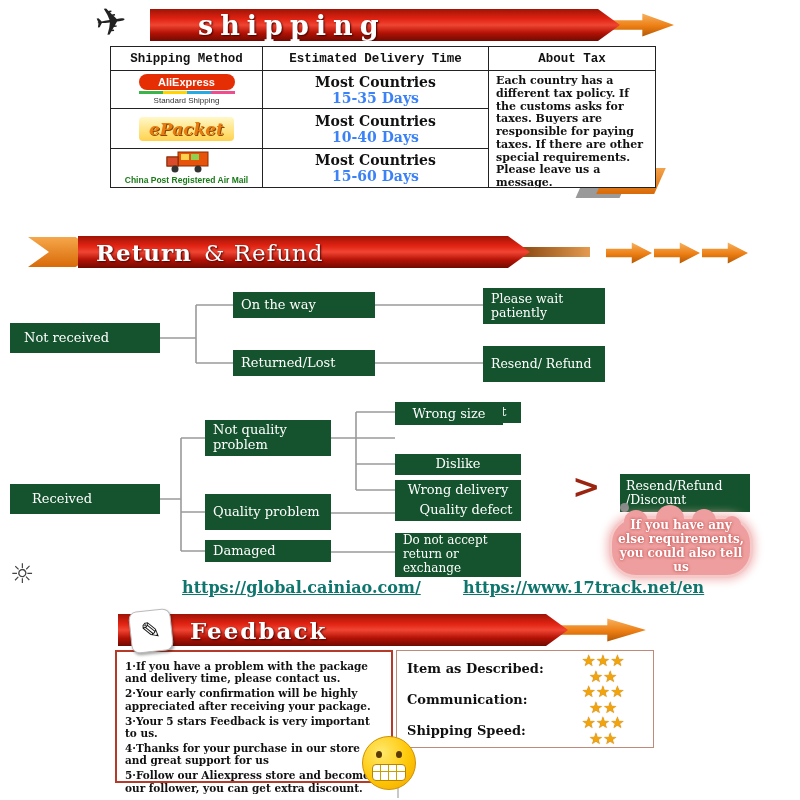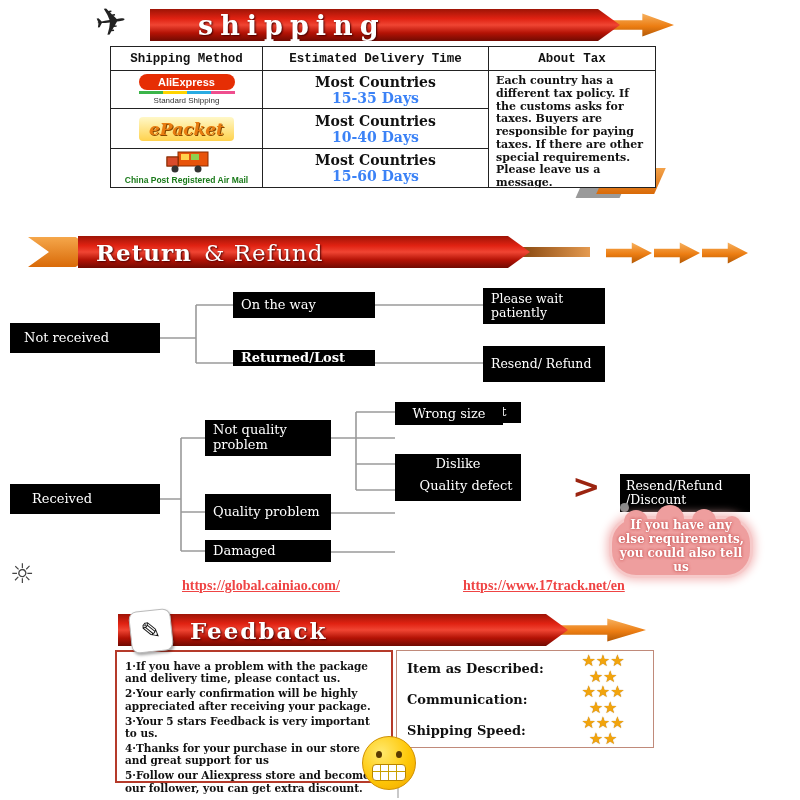--- a/index.html
+++ b/index.html
@@ -59,55 +59,55 @@
     font:bold 11px "Liberation Sans",sans-serif;display:flex;align-items:center;justify-content:center;}
   .rainbow{width:96px;height:3px;margin-top:1px;
     background:linear-gradient(90deg,#3bb54a 0 25%,#ffd400 25% 50%,#29abe2 50% 75%,#ef4e8e 75% 100%);}
   .chip-cap{font:8px "Liberation Sans",sans-serif;color:#333;margin-top:2px;}
   .epacket{background:linear-gradient(180deg,#fff8c8,#ffd24d);border-radius:4px;padding:2px 10px;
     font-style:italic;font-weight:bold;font-size:17px;color:#e87c10;text-shadow:1px 1px 0 #8a4a00;}
   .truck-cap{font:bold 8.5px "Liberation Sans",sans-serif;color:#1a7a1a;margin-top:1px;text-align:center;line-height:1.2;}
 
   
   .connectors{position:absolute;left:0;top:0;pointer-events:none;z-index:0;}
-  .fbox{position:absolute;background:#000000;color:#fff;font-size:13px;
+  .fbox{position:absolute;background:#14532d;color:#fff;font-size:13px;
     display:flex;align-items:center;box-sizing:border-box;padding:2px 8px;line-height:1.15;z-index:1;}
   .fb-center{justify-content:center;text-align:center;}
   .b-nr{left:10px;top:323px;width:150px;height:30px;padding-left:14px;}
   .b-otw{left:233px;top:292px;width:142px;height:26px;}
-  .b-rl{left:233px;top:350px;width:142px;height:16px;font-weight:bold;}
+  .b-rl{left:233px;top:350px;width:142px;height:26px;}
   .b-wait{left:483px;top:288px;width:122px;height:36px;font-size:12.5px;}
   .b-rr{left:483px;top:346px;width:122px;height:36px;font-size:12.5px;}
   .b-rsn0{left:395px;top:402px;width:126px;height:21px;}
   .b-rsn1{left:395px;top:404px;width:108px;height:21px;}
   .b-rsn2{left:395px;top:454px;width:126px;height:21px;}
   .b-rsn3{left:395px;top:480px;width:126px;height:21px;}
   .b-nq{left:205px;top:420px;width:126px;height:36px;}
   .b-rec{left:10px;top:484px;width:150px;height:30px;padding-left:22px;}
   .b-qp{left:205px;top:494px;width:126px;height:36px;}
-  .b-qd{left:395px;top:475px;width:126px;height:22px;padding-left:24px;}
+  .b-qd{left:395px;top:499px;width:126px;height:22px;padding-left:24px;}
   .b-dmg{left:205px;top:540px;width:126px;height:22px;}
   .b-noacc{left:395px;top:533px;width:126px;height:44px;font-size:12px;}
   .b-outcome{left:620px;top:474px;width:130px;height:38px;font-size:12.5px;padding-left:6px;}
   .gt{position:absolute;left:572px;top:466px;font-size:34px;font-weight:bold;color:#9b2410;z-index:1;}
   .tdot{position:absolute;background:#8a8a8a;border-radius:50%;z-index:1;}
   .tdot1{left:620px;top:503px;width:9px;height:9px;}
   .tdot2{left:631px;top:513px;width:12px;height:12px;}
   .bubble{position:absolute;left:612px;top:519px;width:138px;height:56px;background:#ee9e9e;border-radius:24px;
     display:flex;align-items:center;justify-content:center;text-align:center;color:#fff;font-size:12px;
     font-weight:bold;line-height:1.15;z-index:1;
     box-shadow:0 0 0 3px #f6c9c9,0 0 10px 5px #f3baba;}
   .bubble::before{content:"";position:absolute;width:24px;height:24px;background:#ee9e9e;border-radius:50%;
     top:-9px;left:12px;box-shadow:34px -3px 0 2px #ee9e9e,68px -1px 0 0 #ee9e9e,96px 3px 0 -3px #ee9e9e;}
   .bubble span{position:relative;text-shadow:0 0 3px #cc5a5a,0 0 3px #cc5a5a;padding:0 6px;}
 
   
   .sun{position:absolute;left:10px;top:558px;font-size:27px;color:#444;z-index:1;}
   .tlabel{position:absolute;left:36px;top:568px;width:80px;font:15px "Liberation Sans",sans-serif;color:#111;line-height:1.25;z-index:1;}
-  .tlink{position:absolute;top:578px;font-size:14px;font-weight:bold;color:#ef4444;text-decoration:underline;z-index:1;font-family:Liberation Serif, serif;}
+  .tlink{position:absolute;top:578px;font-size:16px;font-weight:bold;color:#0f766e;text-decoration:underline;z-index:1;}
   .tlink1{left:182px;} .tlink2{left:463px;}
 
   
   .fb-notes{position:absolute;left:115px;top:650px;width:278px;height:133px;border:2px solid #b53a2a;
     box-sizing:border-box;padding:5px 8px;font-size:10.5px;font-weight:bold;line-height:1.16;z-index:1;background:#fff;}
   .fb-notes .note{margin:3px 0 1px 0;}
   .fb-ratings{position:absolute;left:396px;top:650px;width:258px;height:98px;border:1px solid #c08a7a;
     box-sizing:border-box;padding:2px 0;z-index:1;background:#fff;}
   .rrow{display:flex;justify-content:space-between;align-items:center;height:31px;padding:0 10px;}
   .rlabel{font-size:13px;font-weight:bold;}
@@ -203,20 +203,21 @@
 
   <div class="fbox b-rec">Received</div>
   <div class="fbox b-nq">Not quality problem</div>
   <div class="fbox b-qp">Quality problem</div>
   <div class="fbox b-dmg">Damaged</div>
   <div class="fbox fb-center b-rsn0">Color different</div>
   <div class="fbox fb-center b-rsn1">Wrong size</div>
   <div class="fbox fb-center b-rsn2">Dislike</div>
   <div class="fbox fb-center b-rsn3">Wrong delivery</div>
   <div class="fbox fb-center b-qd">Quality defect</div>
+  <div class="fbox b-noacc">Do not accept return or exchange</div>
 
   <div class="gt">&gt;</div>
   <div class="fbox b-outcome">Resend/Refund /Discount</div>
   <div class="tdot tdot1"></div>
   <div class="tdot tdot2"></div>
   <div class="bubble">
       <span>If you have any else requirements, you could also tell us</span>
     </div>
 
   <div class="sun">☼</div>

